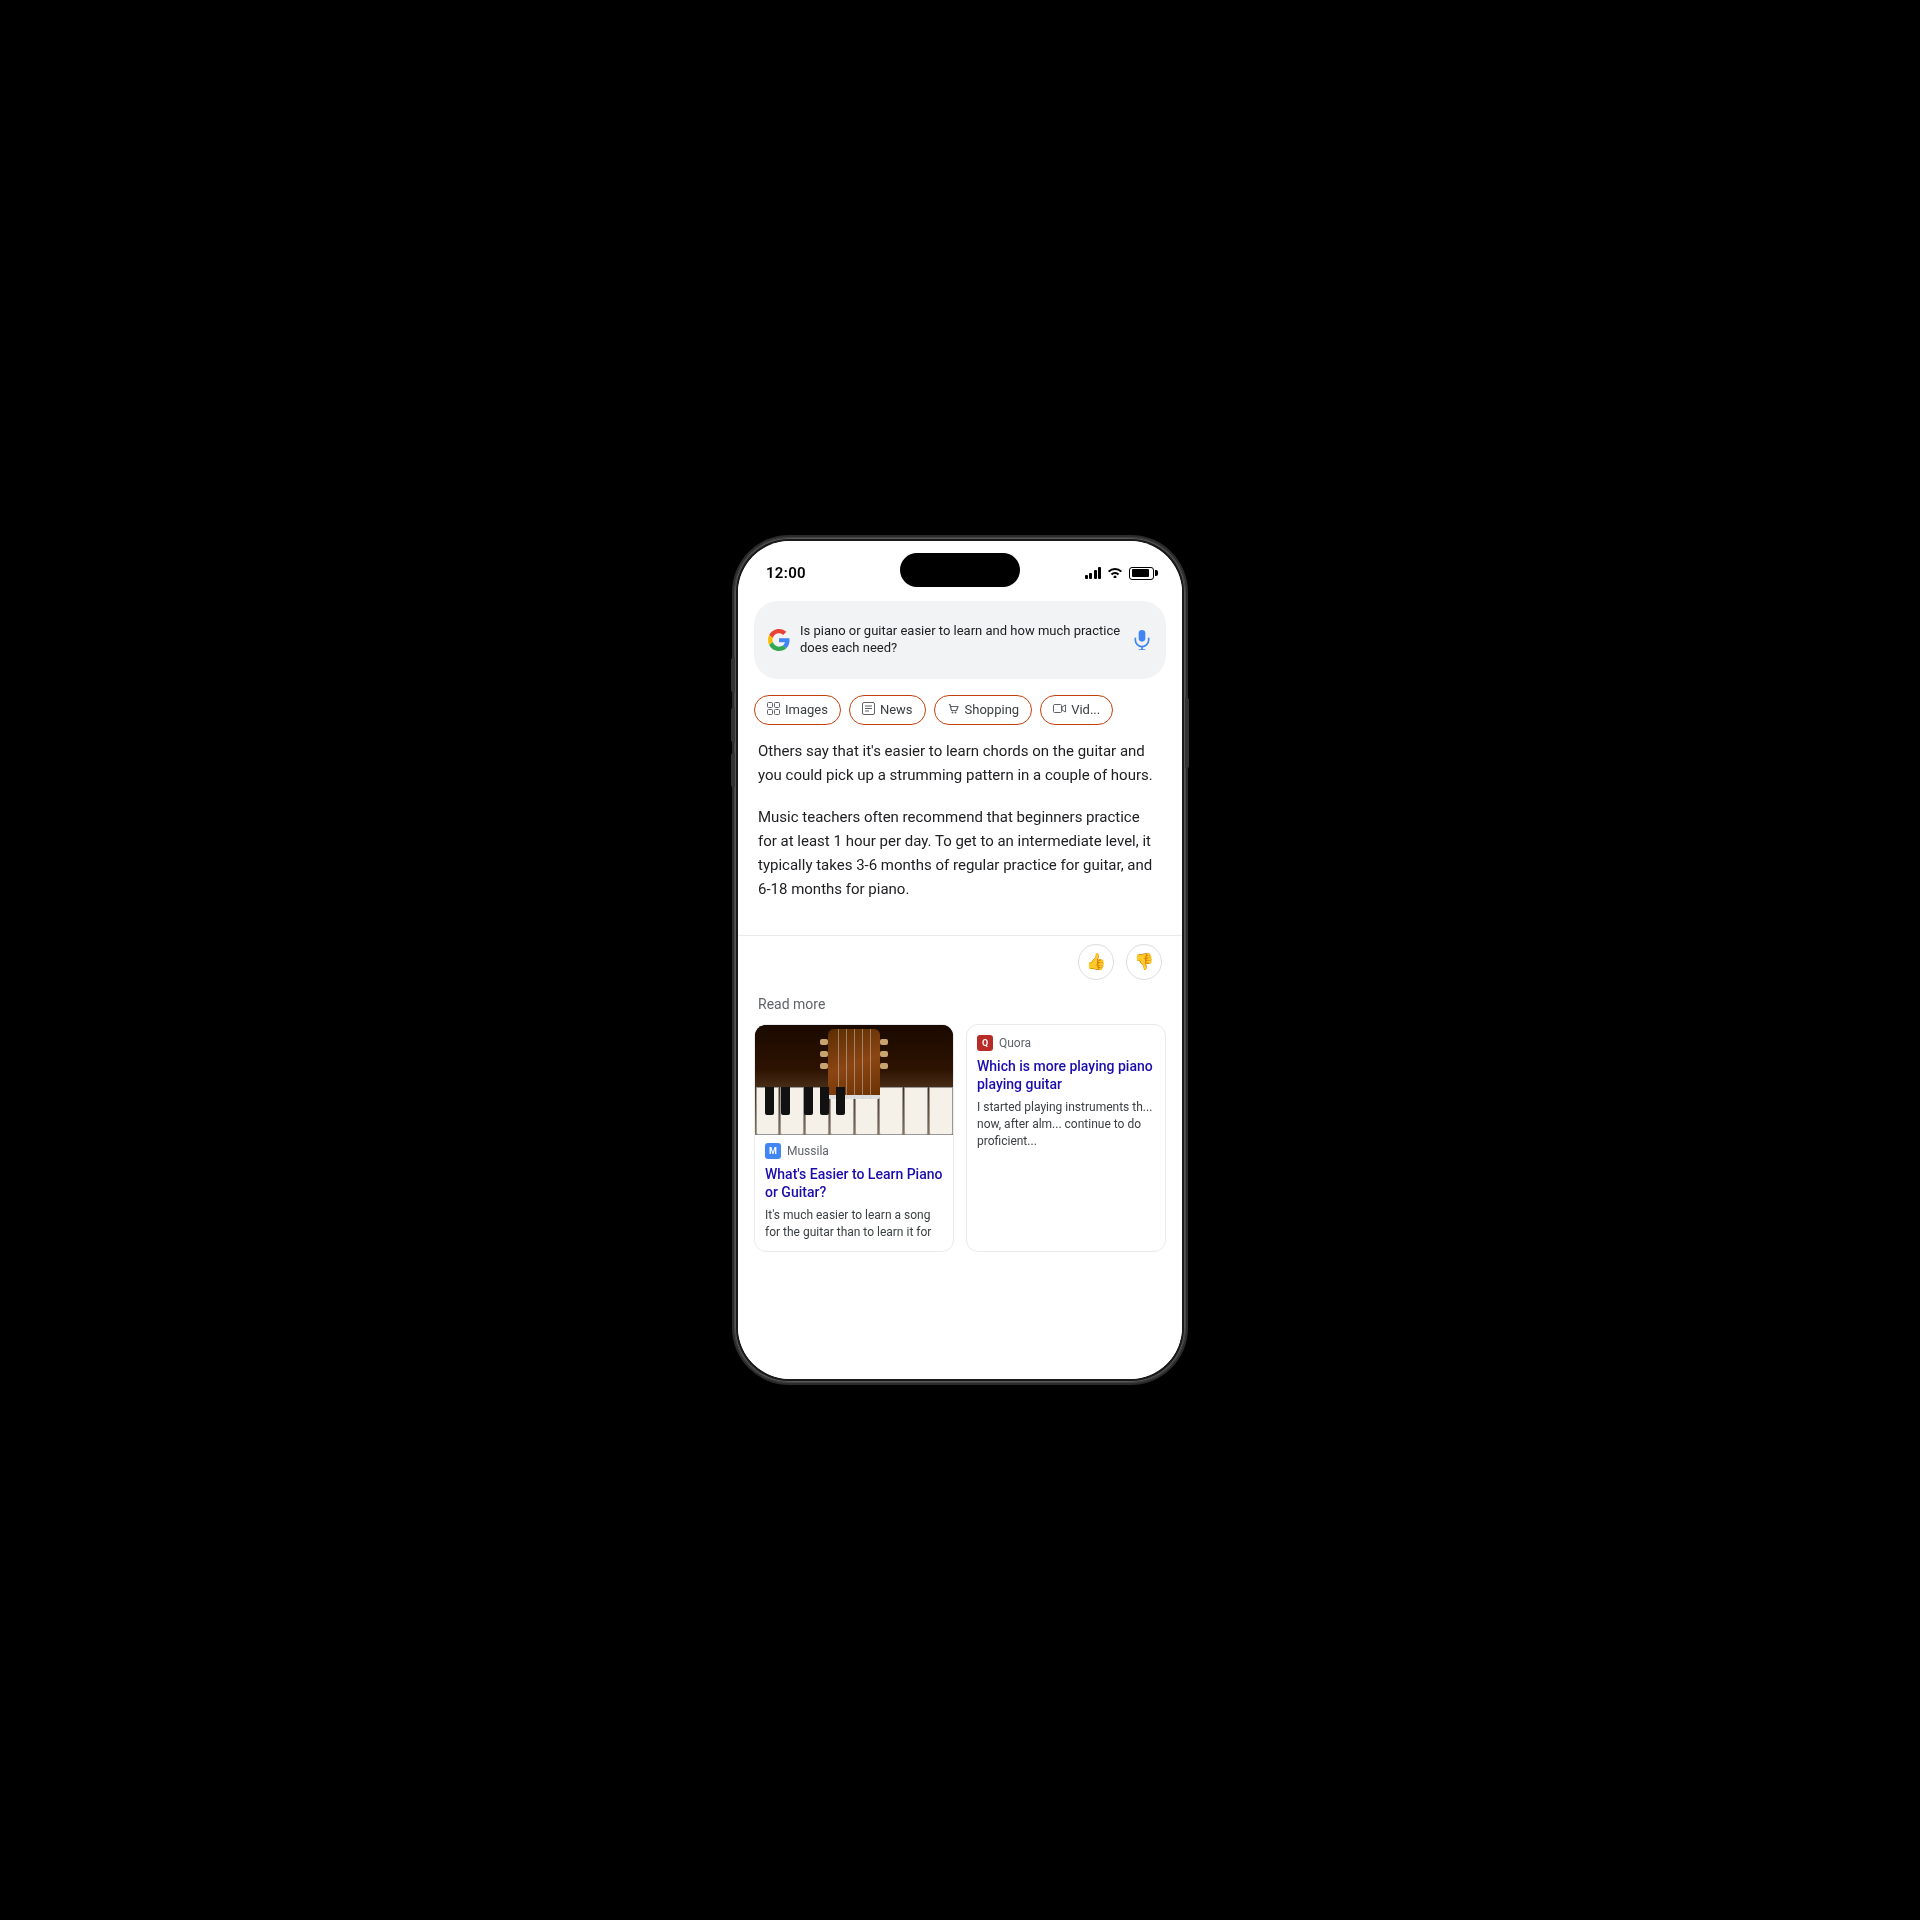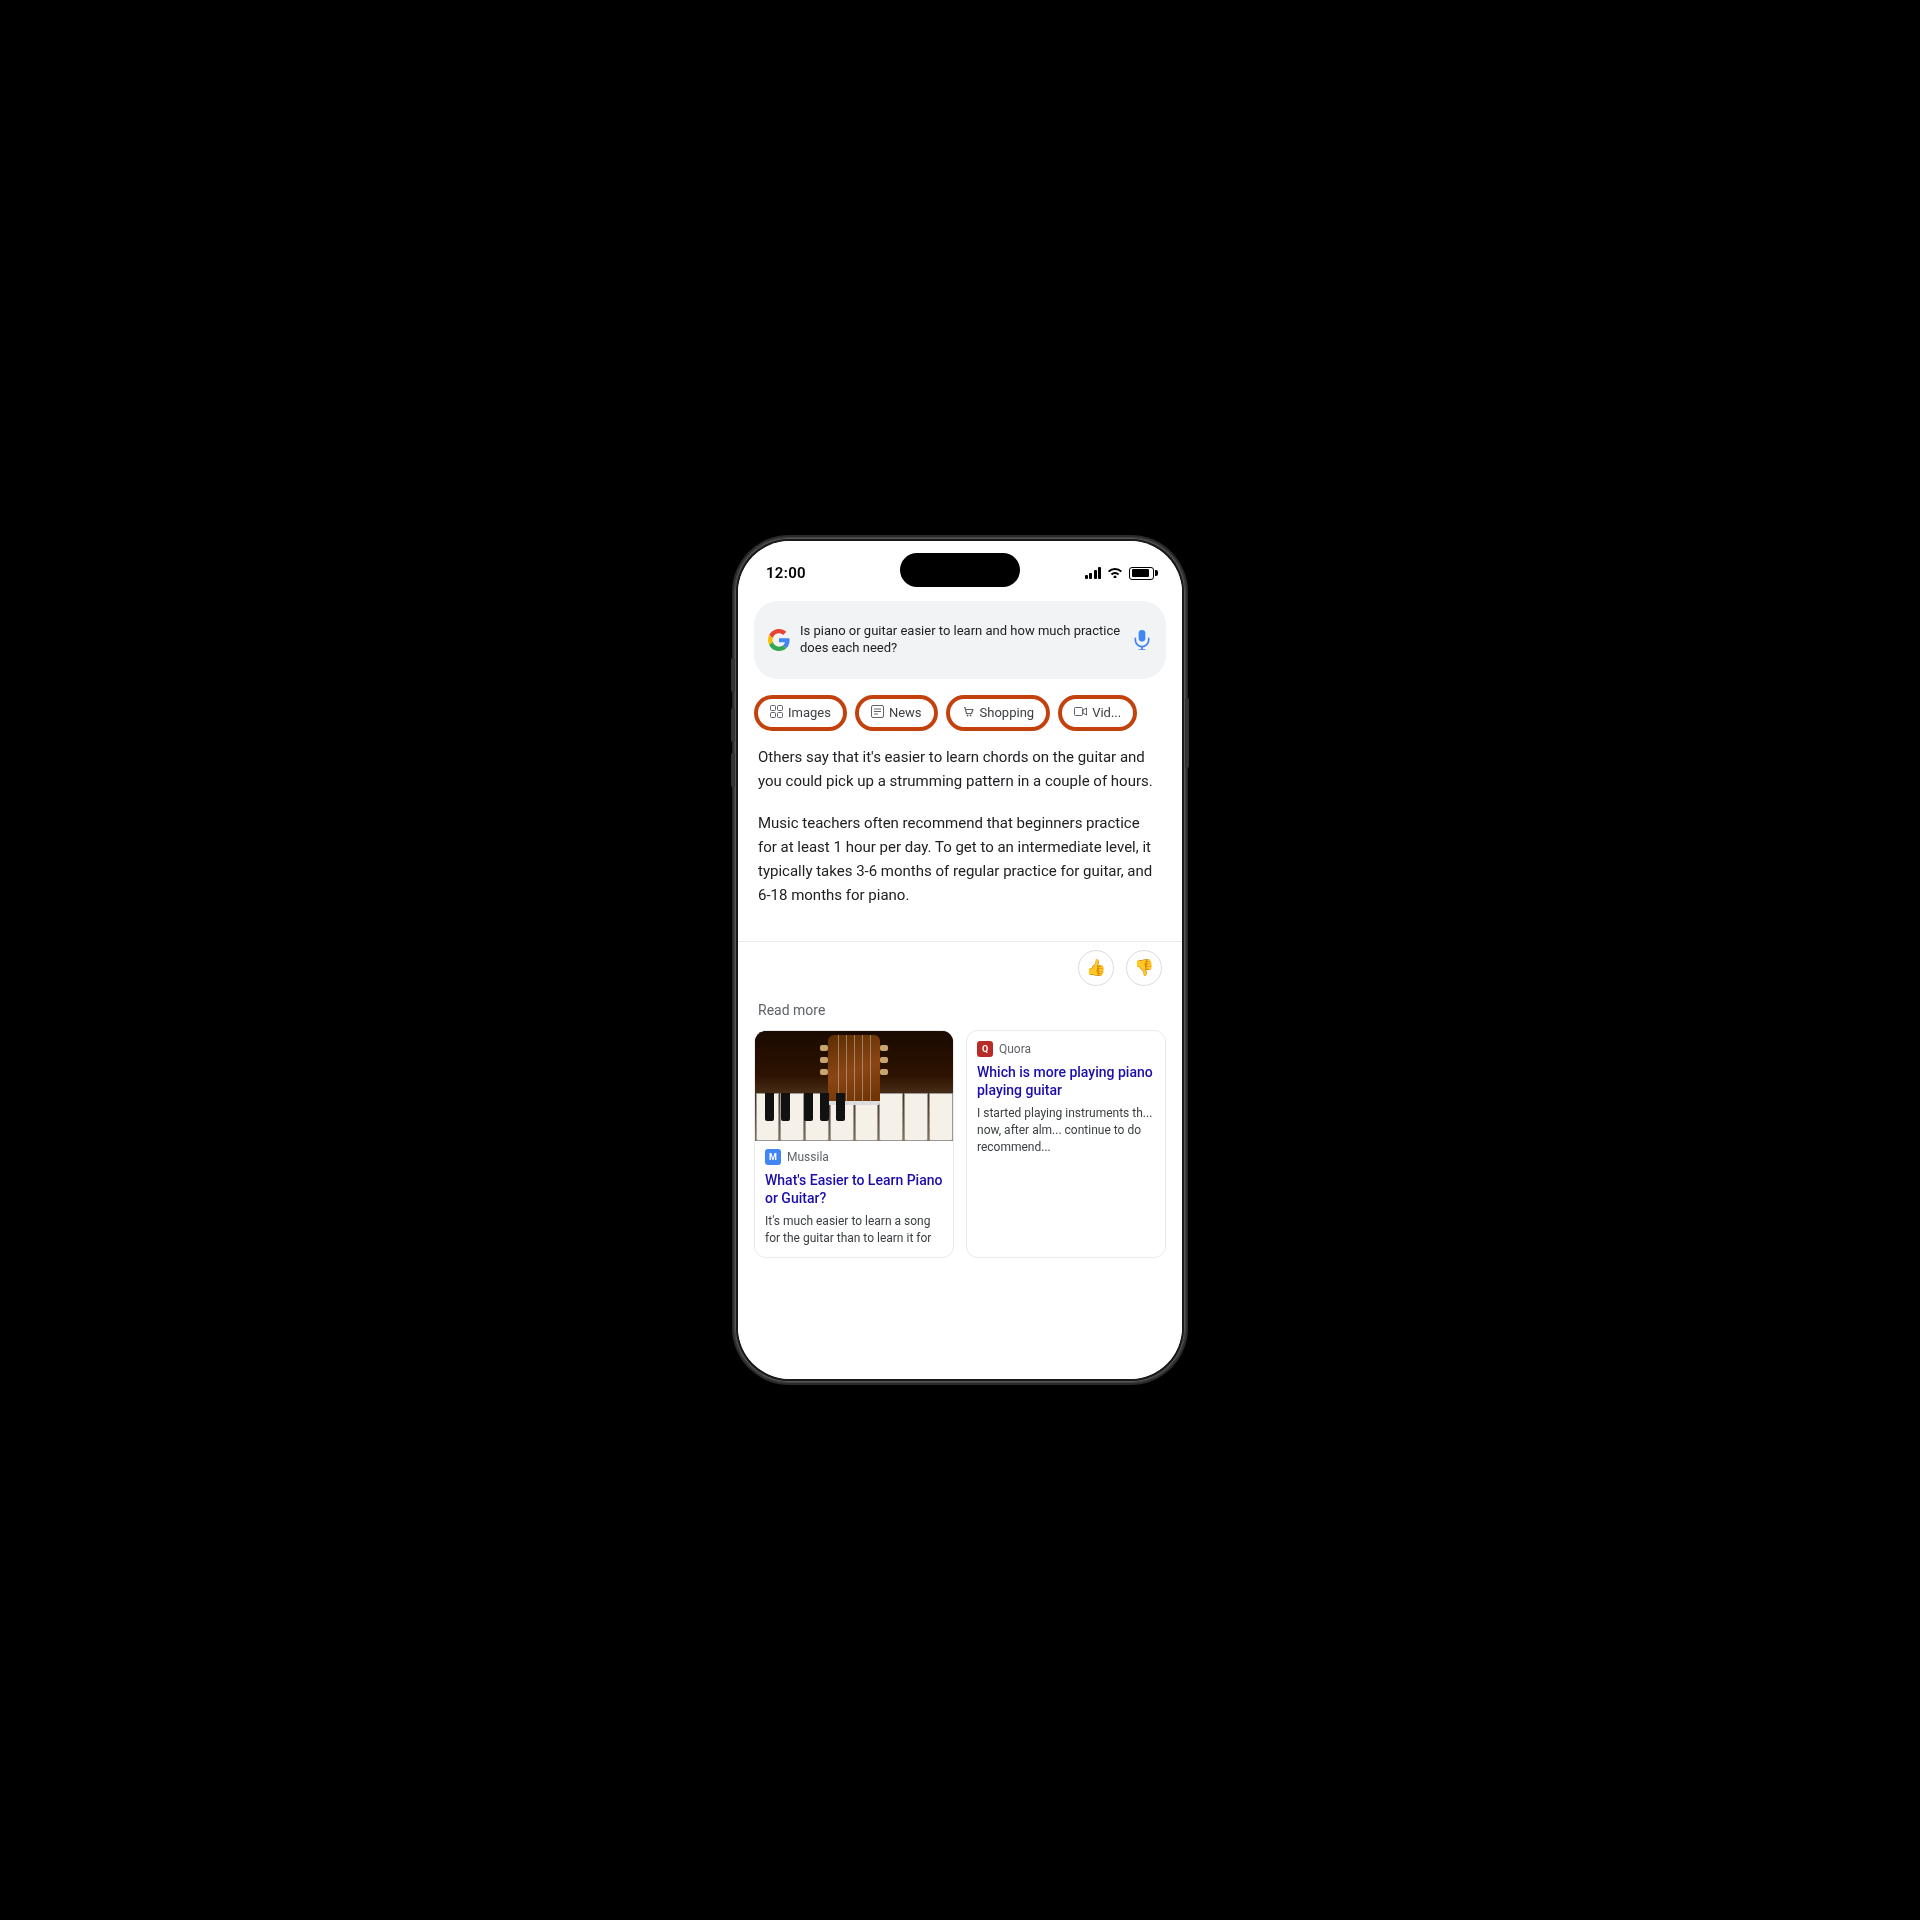--- a/index.html
+++ b/index.html
@@ -195,21 +195,21 @@
       padding: 6px 16px 10px;
       overflow: hidden;
       background: #fff;
     }
 
     .tab-item {
       display: flex;
       align-items: center;
       gap: 5px;
       padding: 6px 12px;
-      border: 4px solid #c2410c;
+      border: 1px solid #c2410c;
       border-radius: 20px;
       font-size: 13px;
       color: #3c4043;
       white-space: nowrap;
       background: #fff;
       cursor: pointer;
       flex-shrink: 0;
     }
 
     .tab-icon {
@@ -521,20 +521,20 @@
         </div>
 
         <div class="card card-right">
           <div class="quora-source">
             <div class="quora-icon">
               <span>Q</span>
             </div>
             <span class="source-name">Quora</span>
           </div>
           <div class="card-title">Which is more playing piano playing guitar</div>
-          <div class="card-snippet">I started playing instruments th... now, after alm... continue to do recommend...</div>
+          <div class="card-snippet">I started playing instruments th... now, after alm... continue to do proficient...</div>
         </div>
 
       </div>
 
     </div>
   </div>
 </div>
 
 </body></html>

